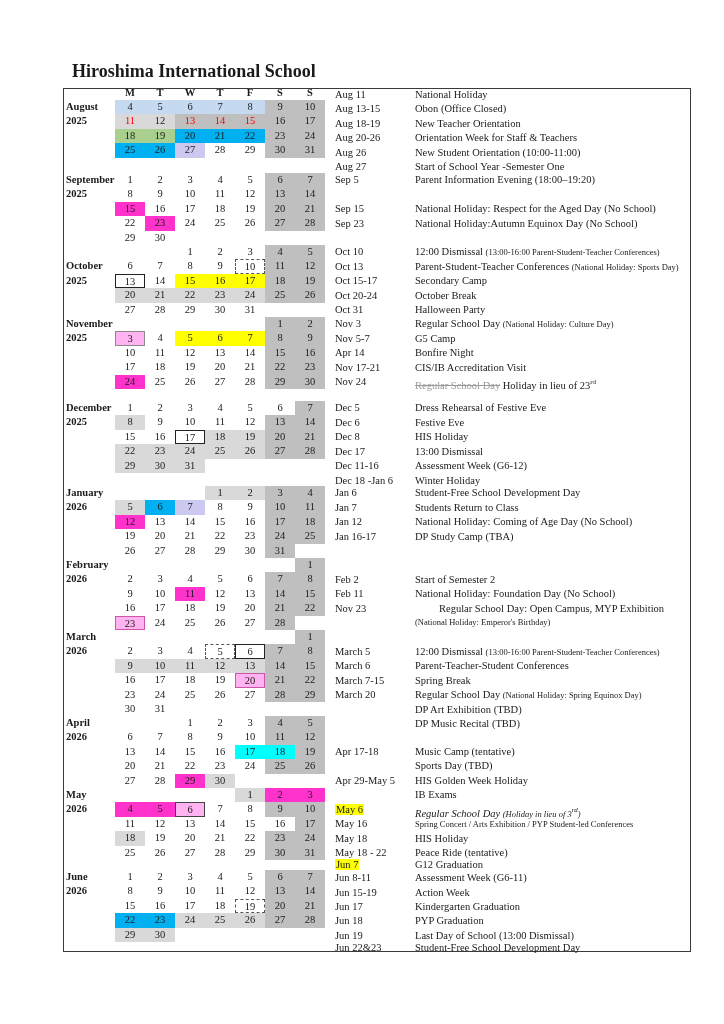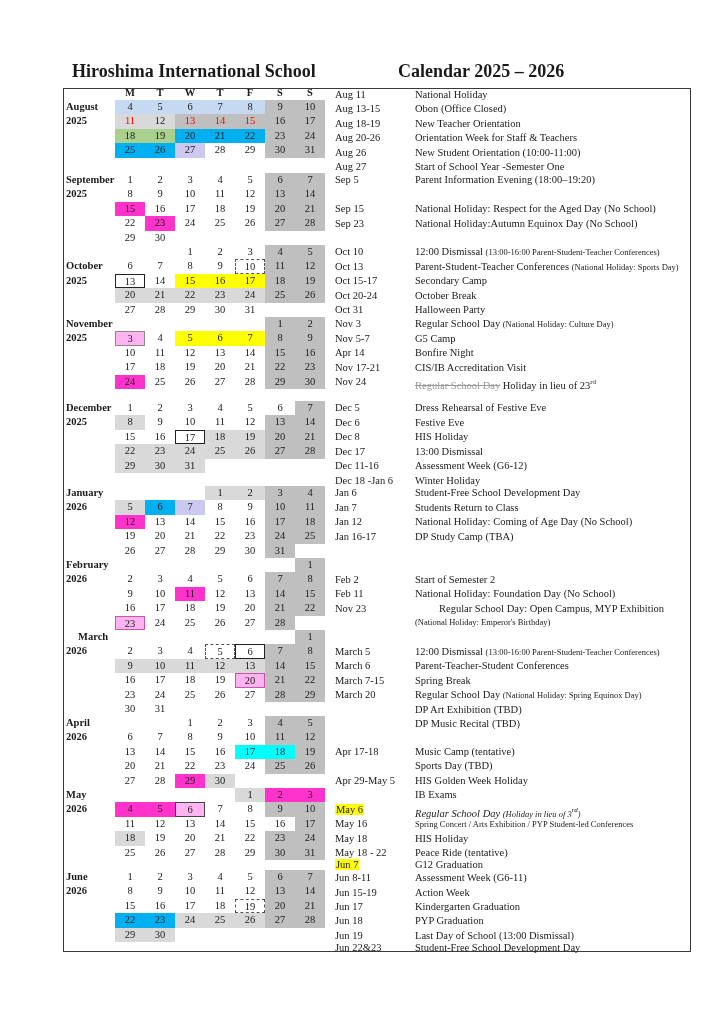--- a/index.html
+++ b/index.html
@@ -21,21 +21,20 @@
   .seg.small{font-size:8.5px;}
   .seg.sup{font-size:7px;vertical-align:super;}
   .seg.strike{text-decoration:line-through;color:#9a9a9a;}
   .hl-yellow{background:#ffff00;padding:0 1px;}
 </style>
 </head>
 <body>
 
 <div id="page">
   <div id="school-title" class="title">Hiroshima International School</div>
-  <div id="calendar-title" class="title">Calendar 2025 – 2026</div>
   <div id="table-border"></div>
   <div id="grid-layer">
       <div class="wd" style="left: 115px;">M</div>
       <div class="wd" style="left: 145px;">T</div>
       <div class="wd" style="left: 175px;">W</div>
       <div class="wd" style="left: 205px;">T</div>
       <div class="wd" style="left: 235px;">F</div>
       <div class="wd" style="left: 265px;">S</div>
       <div class="wd" style="left: 295px;">S</div>
       <div class="month-label" style="top: 100px;">August</div>
@@ -254,21 +253,21 @@
       <div class="day-cell" style="left: 205px; top: 601.2px; background: rgb(255, 255, 255);">19</div>
       <div class="day-cell" style="left: 235px; top: 601.2px; background: rgb(255, 255, 255);">20</div>
       <div class="day-cell" style="left: 265px; top: 601.2px; background: rgb(191, 191, 191);">21</div>
       <div class="day-cell" style="left: 295px; top: 601.2px; background: rgb(191, 191, 191);">22</div>
       <div class="day-cell" style="left: 115px; top: 615.6px; background: rgb(255, 179, 240); border: 1px solid rgb(204, 85, 170);">23</div>
       <div class="day-cell" style="left: 145px; top: 615.6px; background: rgb(255, 255, 255);">24</div>
       <div class="day-cell" style="left: 175px; top: 615.6px; background: rgb(255, 255, 255);">25</div>
       <div class="day-cell" style="left: 205px; top: 615.6px; background: rgb(255, 255, 255);">26</div>
       <div class="day-cell" style="left: 235px; top: 615.6px; background: rgb(255, 255, 255);">27</div>
       <div class="day-cell" style="left: 265px; top: 615.6px; background: rgb(191, 191, 191);">28</div>
-      <div class="month-label" style="top: 630px; margin-left: 12px;">March</div>
+      <div class="month-label" style="top: 630px;">March</div>
       <div class="month-label" style="top: 644.4px;">2026</div>
       <div class="day-cell" style="left: 295px; top: 630px; background: rgb(191, 191, 191);">1</div>
       <div class="day-cell" style="left: 115px; top: 644.4px; background: rgb(255, 255, 255);">2</div>
       <div class="day-cell" style="left: 145px; top: 644.4px; background: rgb(255, 255, 255);">3</div>
       <div class="day-cell" style="left: 175px; top: 644.4px; background: rgb(255, 255, 255);">4</div>
       <div class="day-cell" style="left: 205px; top: 644.4px; background: rgb(255, 255, 255); border: 1px dashed rgb(85, 85, 85);">5</div>
       <div class="day-cell" style="left: 235px; top: 644.4px; background: rgb(255, 255, 255); border: 1px solid rgb(34, 34, 34);">6</div>
       <div class="day-cell" style="left: 265px; top: 644.4px; background: rgb(191, 191, 191);">7</div>
       <div class="day-cell" style="left: 295px; top: 644.4px; background: rgb(191, 191, 191);">8</div>
       <div class="day-cell" style="left: 115px; top: 658.8px; background: rgb(217, 217, 217);">9</div>

